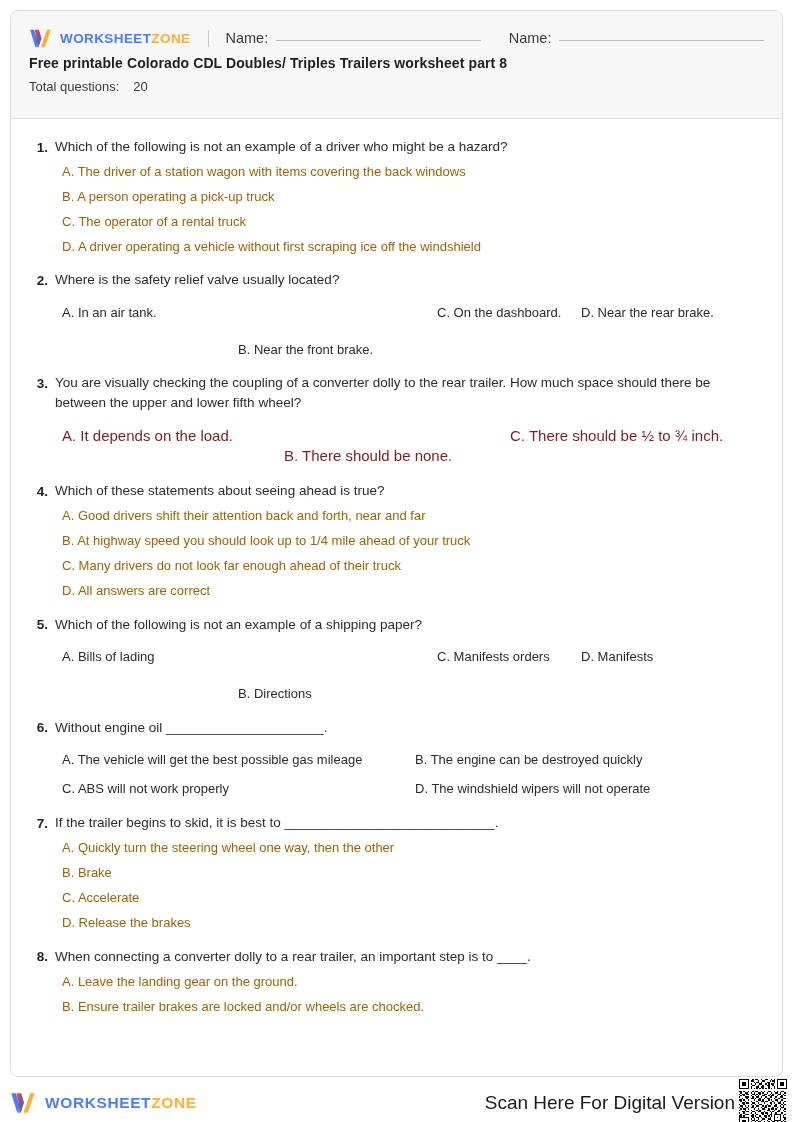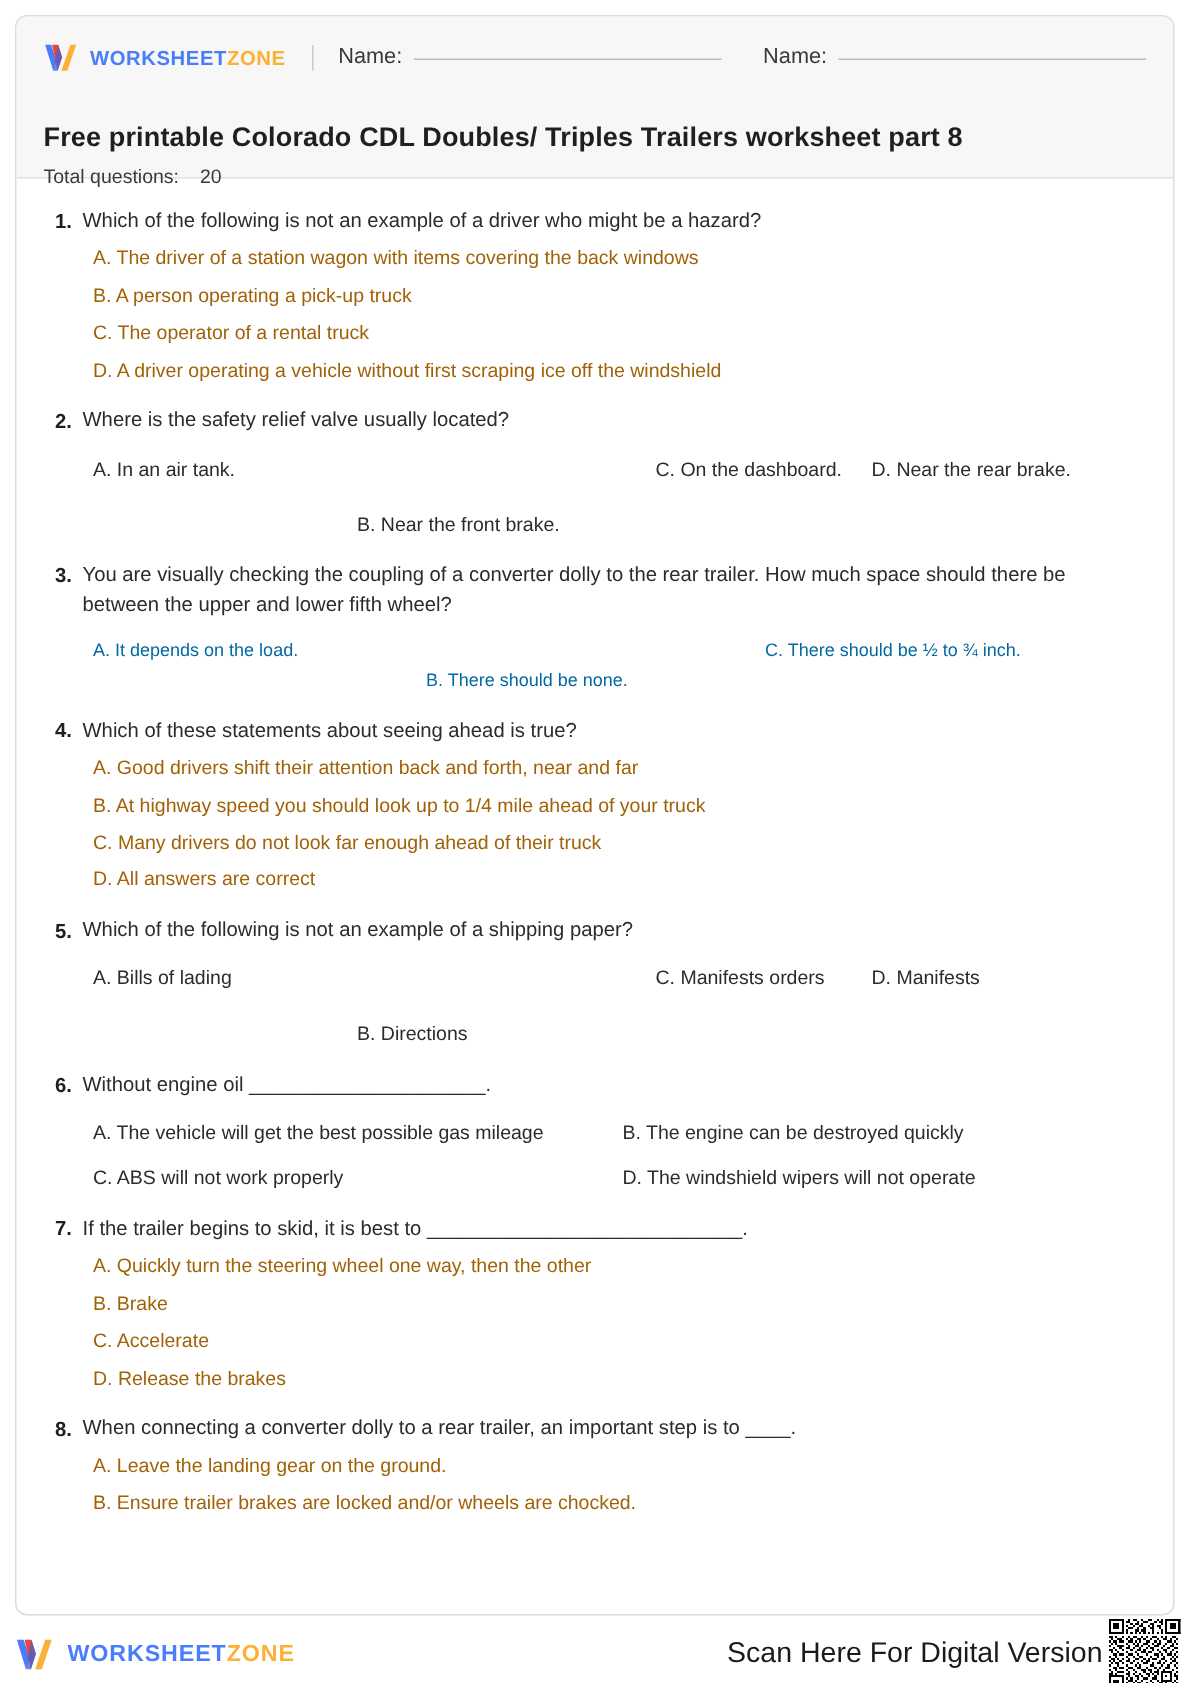--- a/index.html
+++ b/index.html
@@ -98,22 +98,22 @@
   .field-rule {
     flex: 1 1 auto;
     height: 1px;
     background: #bdbdbd;
     margin-left: 8px;
     position: relative;
     top: -2px;
   }
 
   .header-title {
-    margin-top: 30px;
-    font-size: 18px;
+    margin-top: 4px;
+    font-size: 14px;
     font-weight: 700;
     color: #1f1f1f;
     letter-spacing: 0.1px;
   }
 
   .header-meta {
     margin-top: 8px;
     font-size: 13px;
     color: #3a3a3a;
     display: flex;
@@ -181,22 +181,22 @@
   .options.row4 .opt:nth-child(2) { width: 199px; margin-top: 37px; }
   .options.row4 .opt:nth-child(3) { width: 144px; }
   .options.row4 .opt:nth-child(4) { width: auto; }
 
   
   .options.row3 {
     display: flex;
     margin-top: 13px;
   }
   .options.row3 .opt {
-    font-size: 12px;
-    color: #0369a1;
+    font-size: 15px;
+    color: #7f1d1d;
     line-height: 1.45;
   }
   .options.row3 .opt:nth-child(1) { width: 222px; }
   .options.row3 .opt:nth-child(2) { width: 226px; margin-top: 20px; }
   .options.row3 .opt:nth-child(3) { width: auto; }
 
   
   .options.grid2 {
     display: grid;
     grid-template-columns: 353px 1fr;

